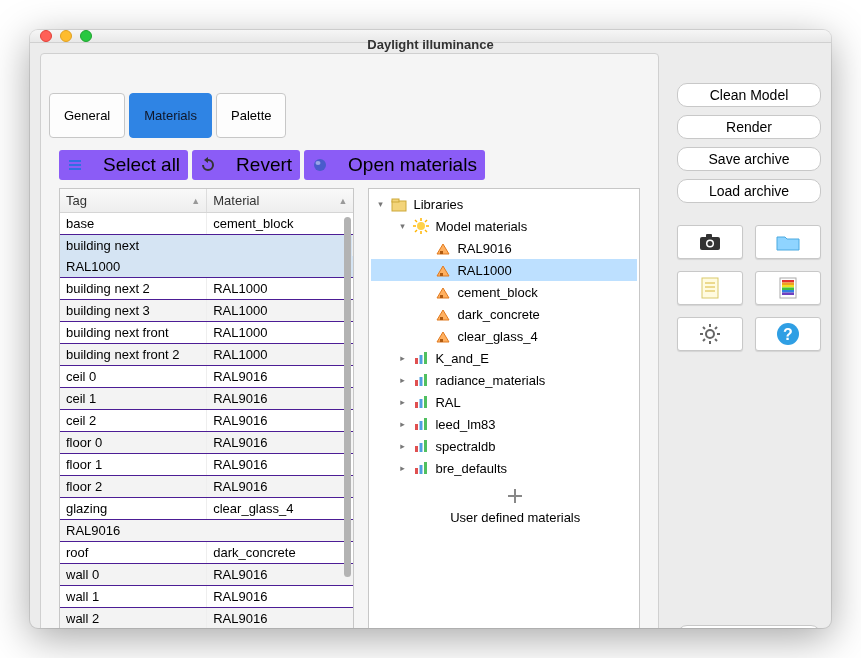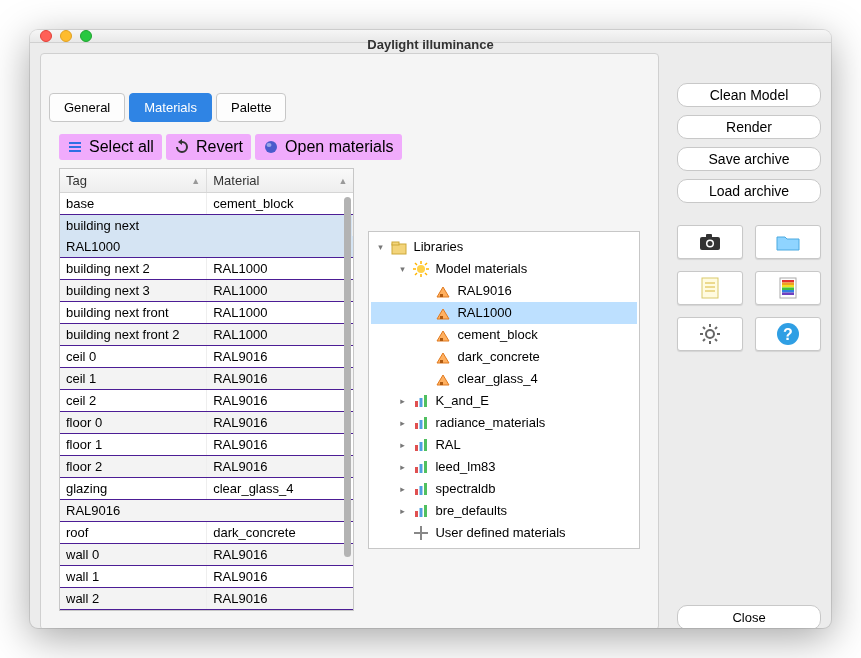--- a/index.html
+++ b/index.html
@@ -47,52 +47,51 @@
     border: 1px solid #d0d0d0;
     border-radius: 4px;
     padding: 8px;
     display: flex;
     flex-direction: column;
     gap: 8px;
     min-width: 0;
   }
   .tabs { display: flex; gap: 4px; }
   .tab {
-    padding: 6px 14px;
+    padding: 14px 14px;
     background: #fdfdfd;
     border: 1px solid #c7c7c7;
     border-radius: 4px;
     cursor: pointer;
     margin-top: 31px;
   }
   .tab.active {
     background: #2f84e4;
-    color: #ffffff;
+    color: #0f172a;
     border-color: #2f84e4;
   }
   .toolbar { display: flex; gap: 4px; margin-top: 4px; padding: 0 10px; }
   .tbtn {
     display: flex;
     align-items: center;
-    gap: 6px;
+    gap: 20px;
     padding: 4px 8px;
-    background: #f0abfc;
+    background: #8b5cf6;
     border: none;
     border-radius: 3px;
     cursor: pointer;
-    font-size: 16px;
+    font-size: 19px;
   }
   .icon { width: 16px; height: 16px; display: inline-flex; align-items: center; justify-content: center; }
   .columns {
     flex: 1;
     display: flex;
     gap: 14px;
     min-height: 0;
     padding: 0 10px 10px 10px;
-    align-items: center;
   }
   .table-wrap {
     flex: 1.05;
     border: 1px solid #c7c7c7;
     background: #fff;
     display: flex;
     flex-direction: column;
     min-width: 0;
     position: relative;
   }
@@ -465,21 +464,21 @@
               <span class="tri">▸</span>
               <span class="icon">
                 <svg width="16" height="16">
                   <rect x="2" y="8" width="3" height="6" fill="#e05050"></rect>
                   <rect x="6.5" y="5" width="3" height="9" fill="#50a0e0"></rect>
                   <rect x="11" y="2" width="3" height="12" fill="#50c060"></rect>
                 </svg>
               </span>
               <span>bre_defaults</span>
             </div>
-            <div class="tree-node" style="padding-left: 26px;">
+            <div class="tree-node" style="padding-left: 26px; flex-direction: column;">
               <span class="tri"></span>
               <span class="icon">
                 <svg width="16" height="16">
                   <rect x="7" y="1" width="2" height="14" fill="#888"></rect>
                   <rect x="1" y="7" width="14" height="2" fill="#888"></rect>
                 </svg>
               </span>
               <span>User defined materials</span>
             </div>
           </div>

